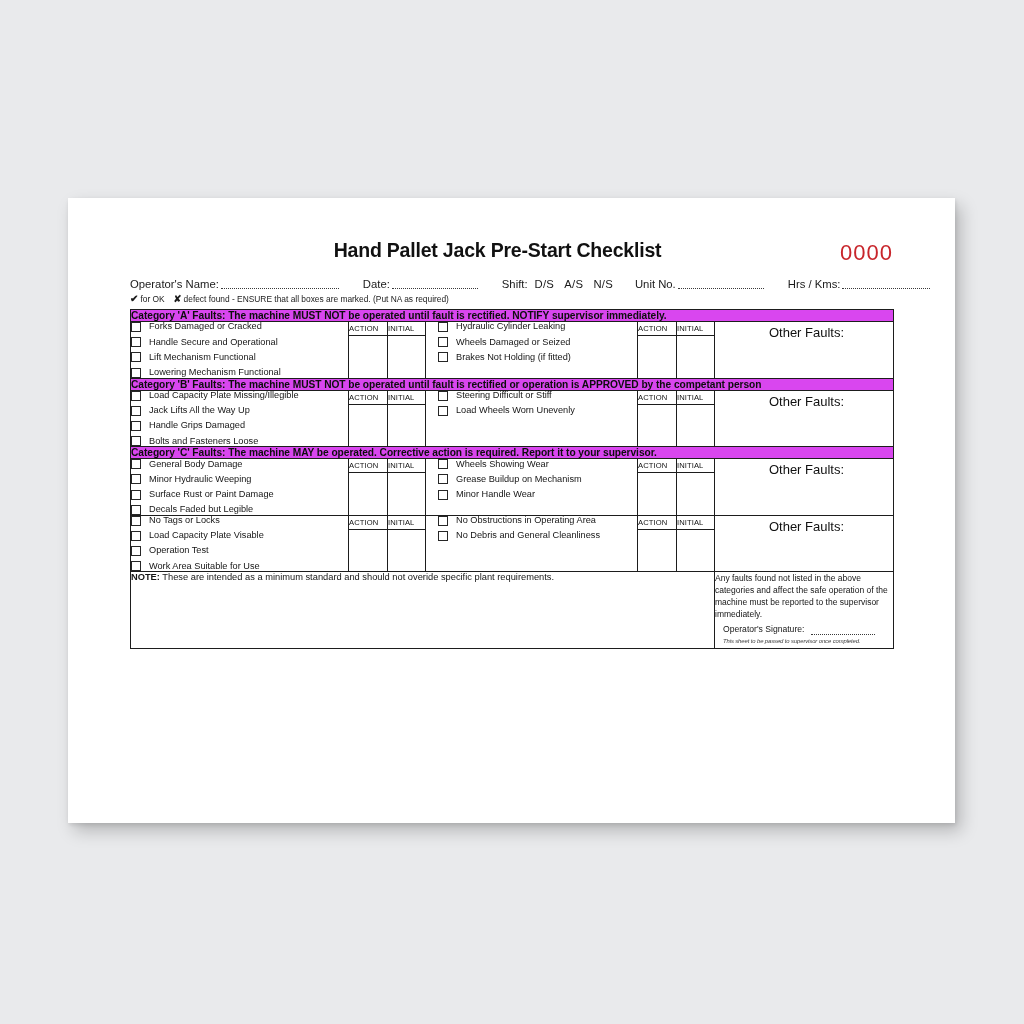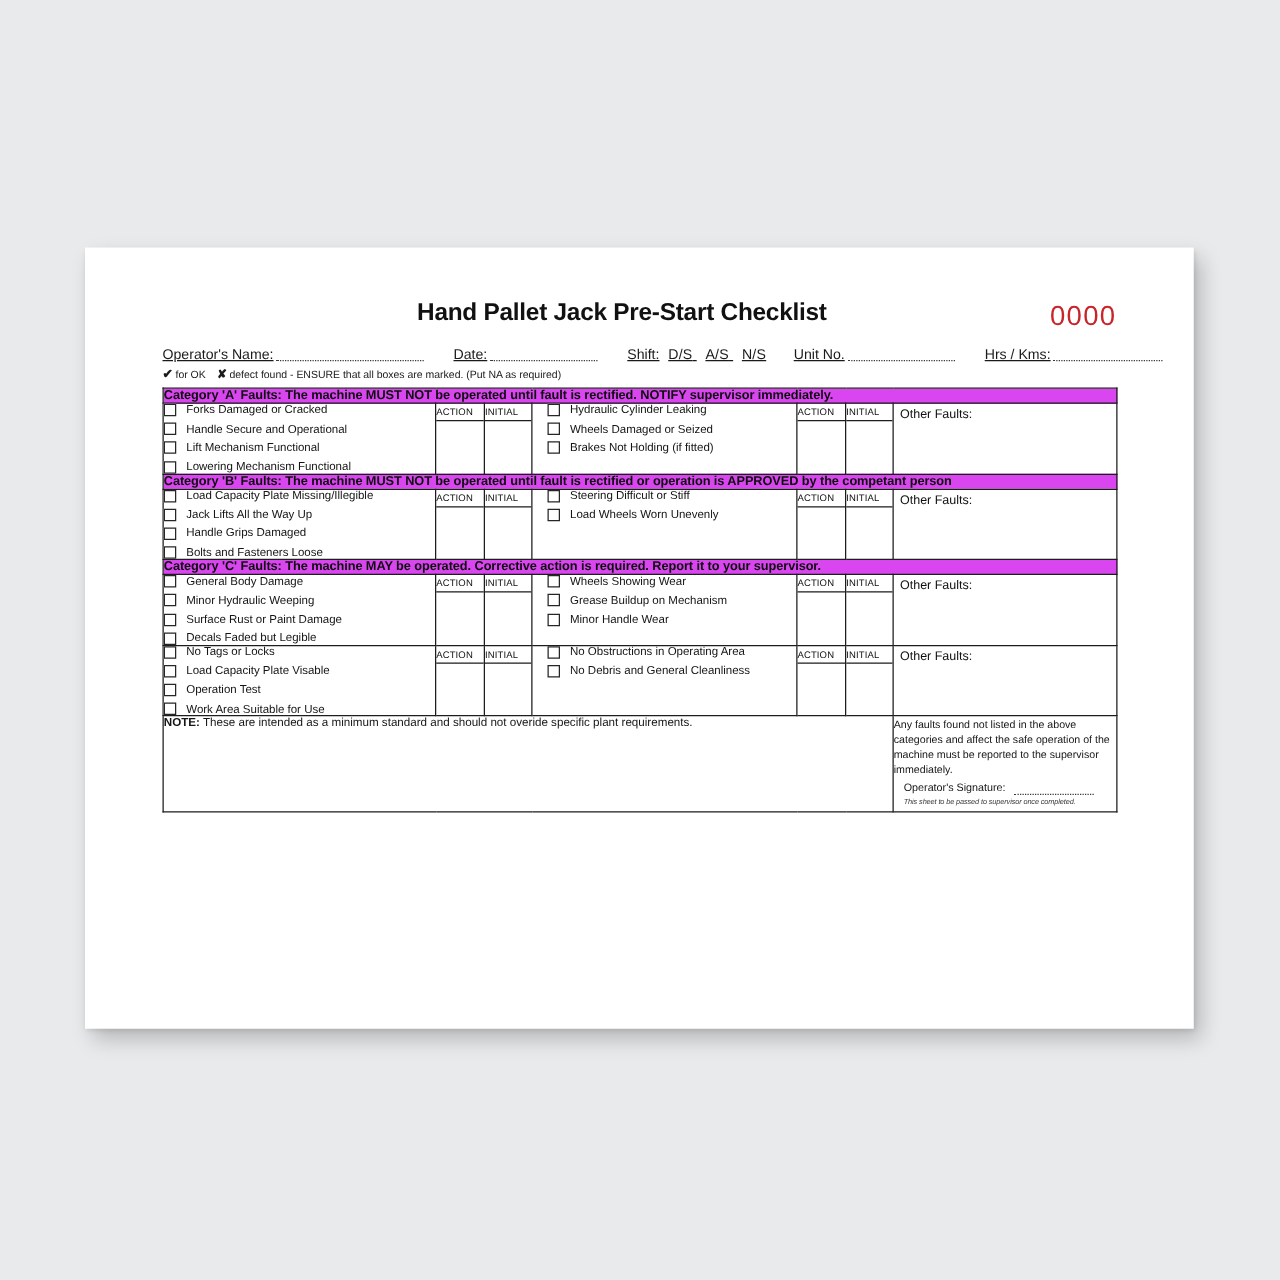--- a/index.html
+++ b/index.html
@@ -62,21 +62,20 @@
   }
 
   
   .operator-line {
     display: flex;
     align-items: flex-end;
     font-size: 11.3px;
     color: #1a1a1a;
     margin-top: 6px;
     white-space: nowrap;
-    text-decoration: underline;
   }
   .field-label { flex: none; }
   .dotfill {
     flex: none;
     border-bottom: 1px dotted #3a3a3a;
     height: 10px;
     margin: 0 2px 1px 2px;
   }
   .fill-name { width: 118px; }
   .fill-date { width: 86px; }
@@ -125,23 +124,24 @@
 
   .colhead {
     font-size: 7.6px;
     color: #111;
     text-align: left;
     padding: 2px 0 2px 0;
     border-bottom: 1px solid #1d1d1d;
     letter-spacing: 0.1px;
   }
   .other-label {
-    font-size: 10px;
+    font-size: 13px;
     color: #111;
     padding: 3px 0 0 5px;
+    text-align: center;
   }
   .items {
     padding: 5px 4px 6px 8px;
   }
   .item {
     display: flex;
     align-items: center;
     font-size: 9.2px;
     color: #151515;
     line-height: 1;

